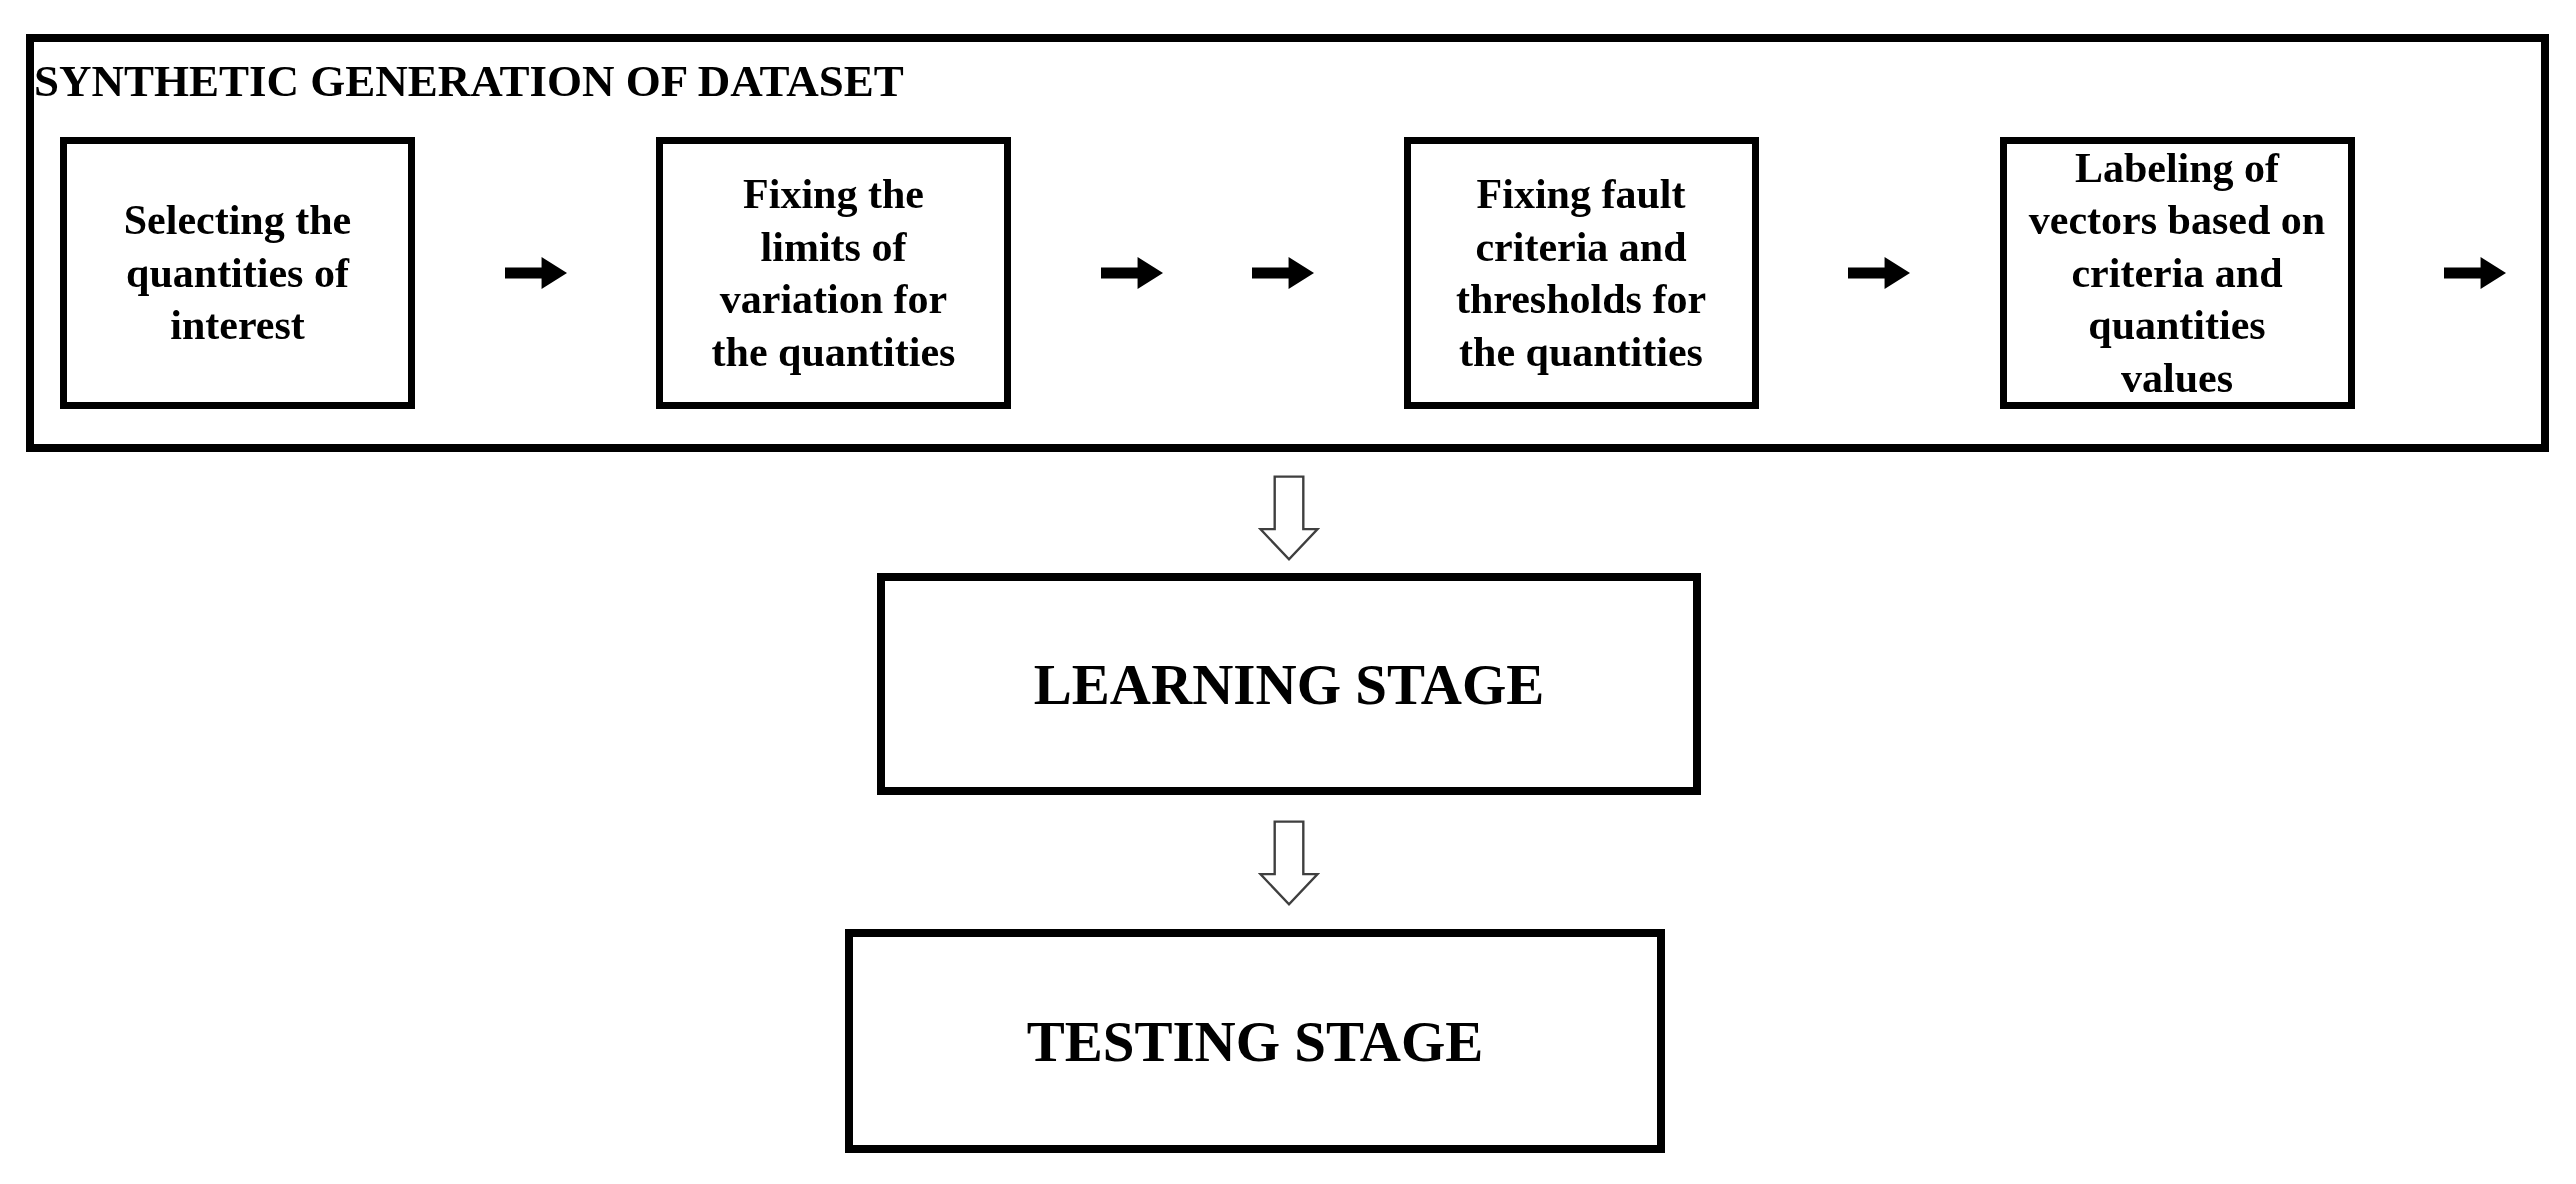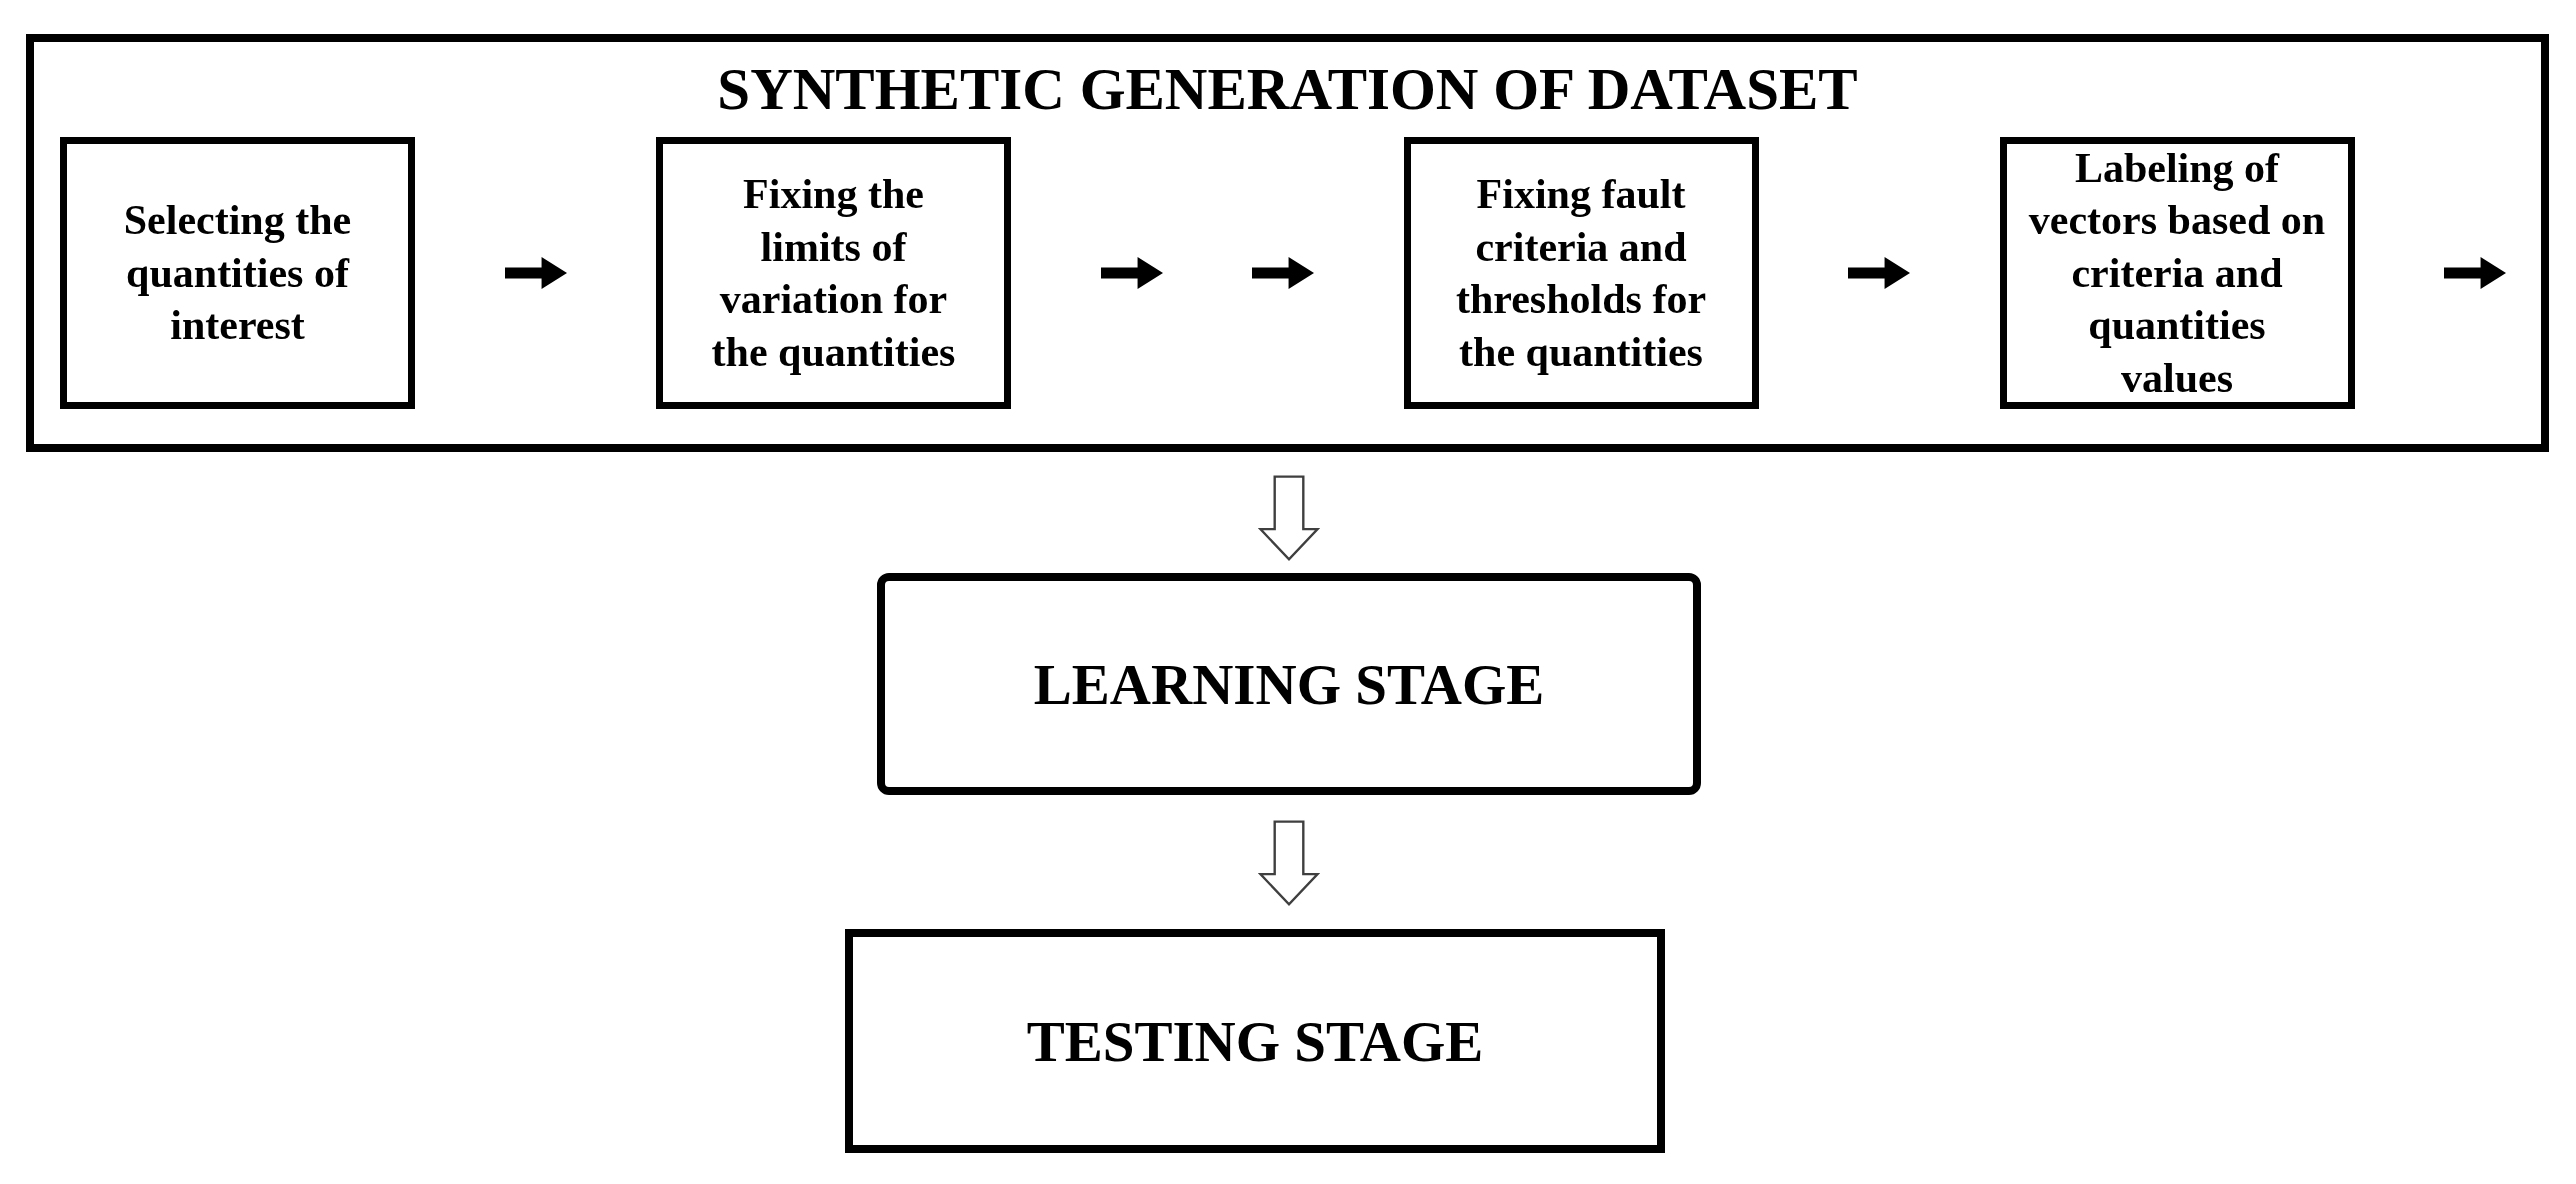--- a/index.html
+++ b/index.html
@@ -25,22 +25,22 @@
     height: 418px;
     border: 8.8px solid #000000;
     box-sizing: border-box;
     background: #ffffff;
   }
   .outer-title {
     position: absolute;
     left: 0;
     top: 12.8px;
     width: 100%;
-    text-align: center;
-    font-size: 59px;
+    text-align: left;
+    font-size: 45px;
     font-weight: bold;
     color: #000000;
     letter-spacing: 0px;
     white-space: nowrap;
   }
 
   
   .box-row {
     position: absolute;
     left: 26px;
@@ -98,21 +98,21 @@
     align-items: center;
     justify-content: center;
     text-align: center;
   }
   .stage-box span {
     font-size: 57px;
     font-weight: bold;
     color: #000000;
     white-space: nowrap;
   }
-  .stage-learning { left: 877px; top: 573px; width: 824px; height: 222px; border-radius: 12px; }
+  .stage-learning { left: 877px; top: 573px; width: 824px; height: 222px; }
   .stage-testing  { left: 845px; top: 929px; width: 820px; height: 224px; }
 </style>
 </head>
 <body>
 
 <div class="canvas">
 
   <div class="outer-box">
     <div class="outer-title">SYNTHETIC GENERATION OF DATASET</div>
 

